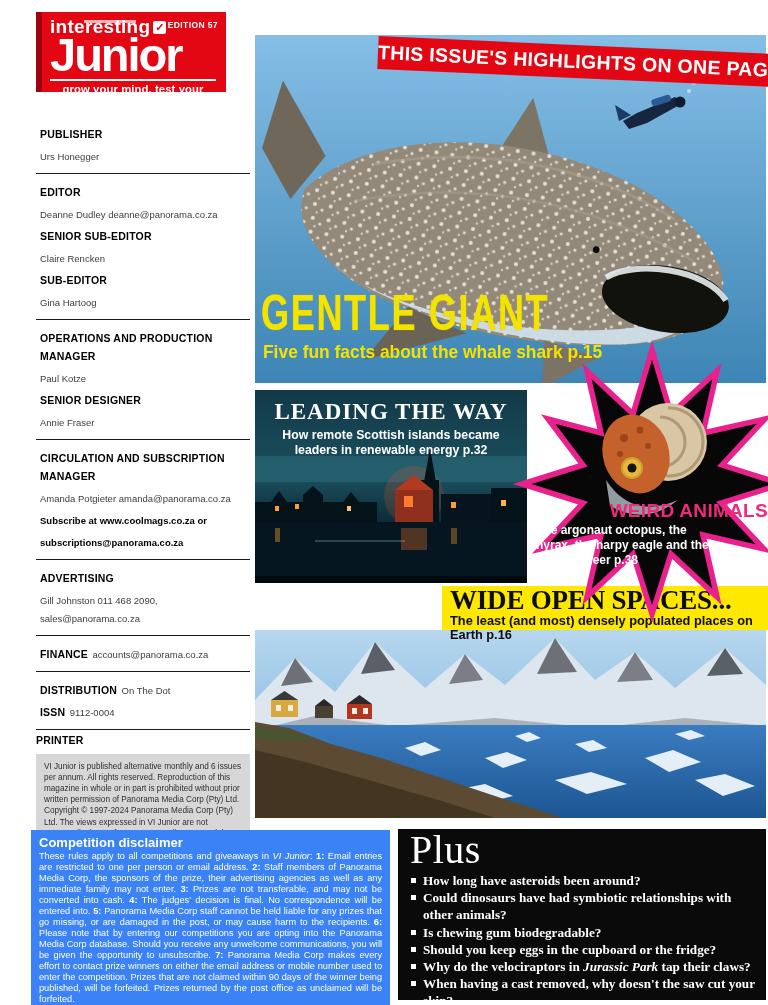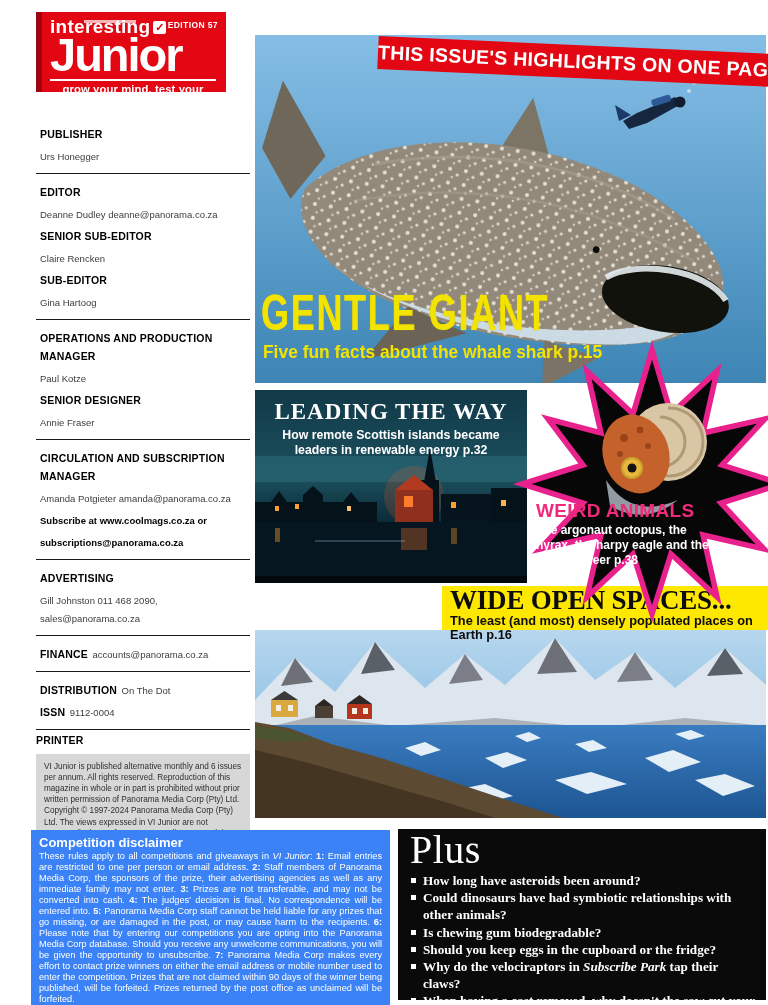--- a/index.html
+++ b/index.html
@@ -59,21 +59,21 @@
     transform:scaleX(.94);transform-origin:left top;}
 
   .leading{position:absolute;left:255px;top:390px;width:272px;height:193px;}
   .lead-title{position:absolute;left:0;top:9px;width:100%;text-align:center;color:#fff;
     font-family:"Liberation Serif",serif;font-size:23px;font-weight:800;letter-spacing:1px;}
   .lead-sub{position:absolute;left:0;top:38px;width:100%;text-align:center;color:#fff;
     font-size:12.3px;font-weight:700;line-height:15px;}
 
   .burst{position:absolute;left:536px;top:350px;width:232px;height:268px;z-index:7;}
   .burst svg{overflow:visible;display:block;}
-  .wa-title{position:absolute;left:0;top:150px;width:100%;text-align:left;color:#ee2a7b;
+  .wa-title{position:absolute;left:0;top:150px;width:100%;text-align:right;color:#ee2a7b;
     font-size:19px;font-weight:800;letter-spacing:.3px;}
   .wa-sub{position:absolute;left:0;top:173px;width:100%;text-align:left;color:#fff;
     font-size:12px;font-weight:700;line-height:15px;}
 
   .wideopen{position:absolute;left:442px;top:586px;width:326px;height:44px;background:#ffe800;
     box-sizing:border-box;padding:1px 6px 0 8px;z-index:3;}
   .wo-title{font-family:"Liberation Serif",serif;font-size:27px;font-weight:900;color:#0d0d0d;
     line-height:27px;letter-spacing:-.2px;}
   .wo-sub{font-size:12.8px;font-weight:700;color:#0d0d0d;line-height:14px;}
 
@@ -348,18 +348,18 @@
     </div>
   </div>
 
   <div class="plusbox">
     <div class="plus-title">Plus</div>
     <ul class="plus-list" id="plus-list">
         <li>How long have asteroids been around?</li>
         <li>Could dinosaurs have had symbiotic relationships with other animals?</li>
         <li>Is chewing gum biodegradable?</li>
         <li>Should you keep eggs in the cupboard or the fridge?</li>
-        <li>Why do the velociraptors in <i>Subscribe Park</i> tap their claws?</li>
+        <li>Why do the velociraptors in <i>Jurassic Park</i> tap their claws?</li>
         <li>When having a cast removed, why doesn't the saw cut your skin?</li>
       </ul>
   </div>
 
 </div>
 
 </body></html>

